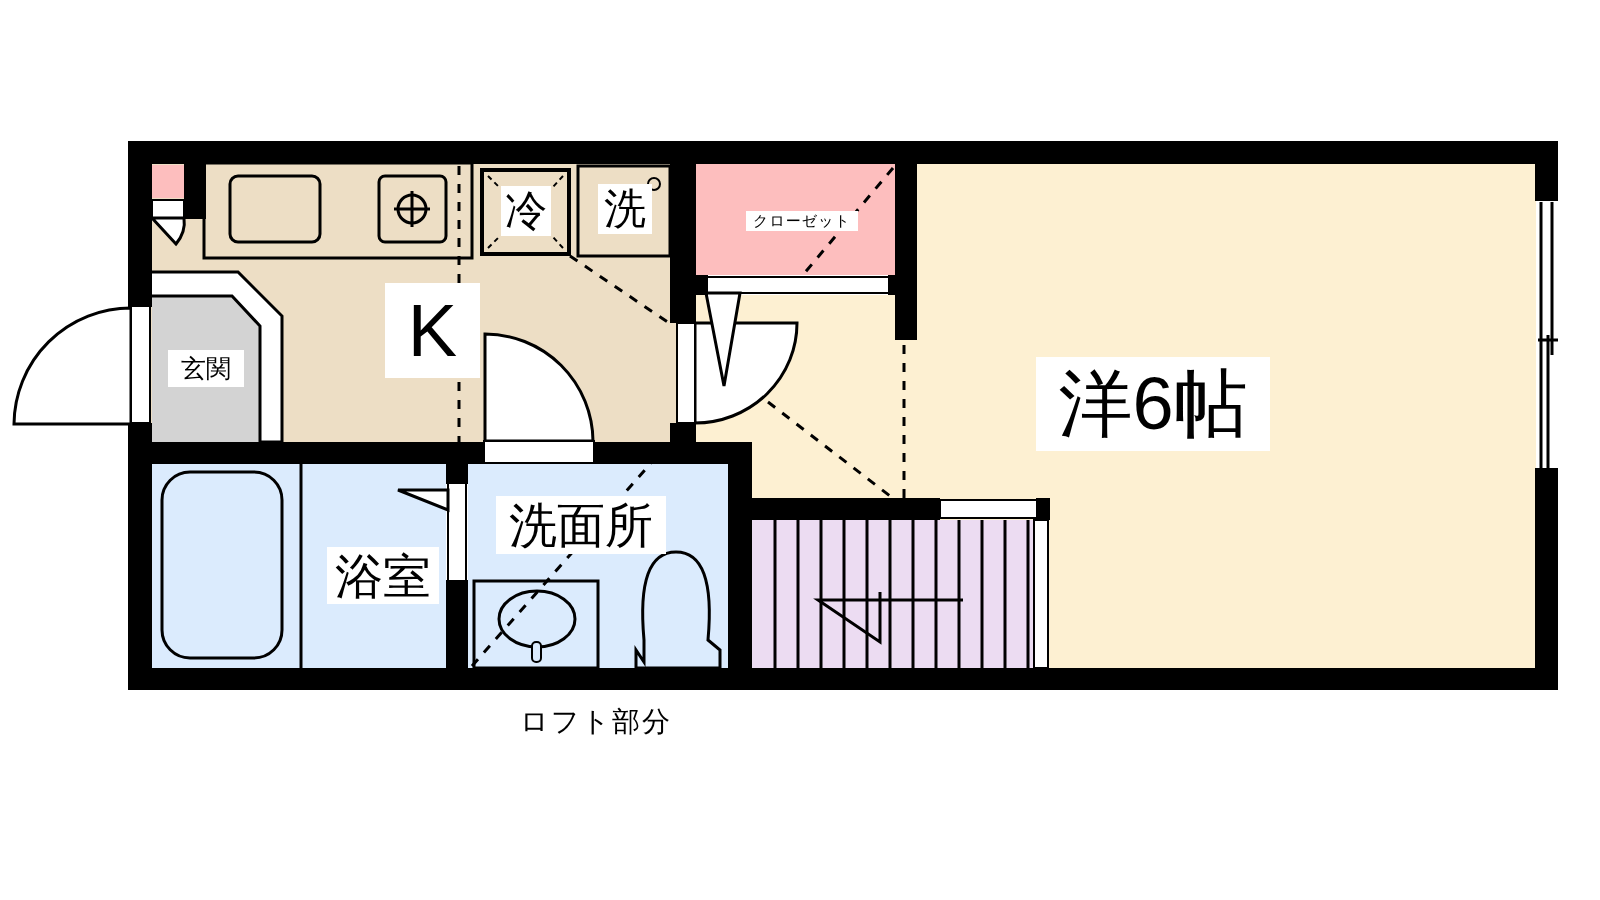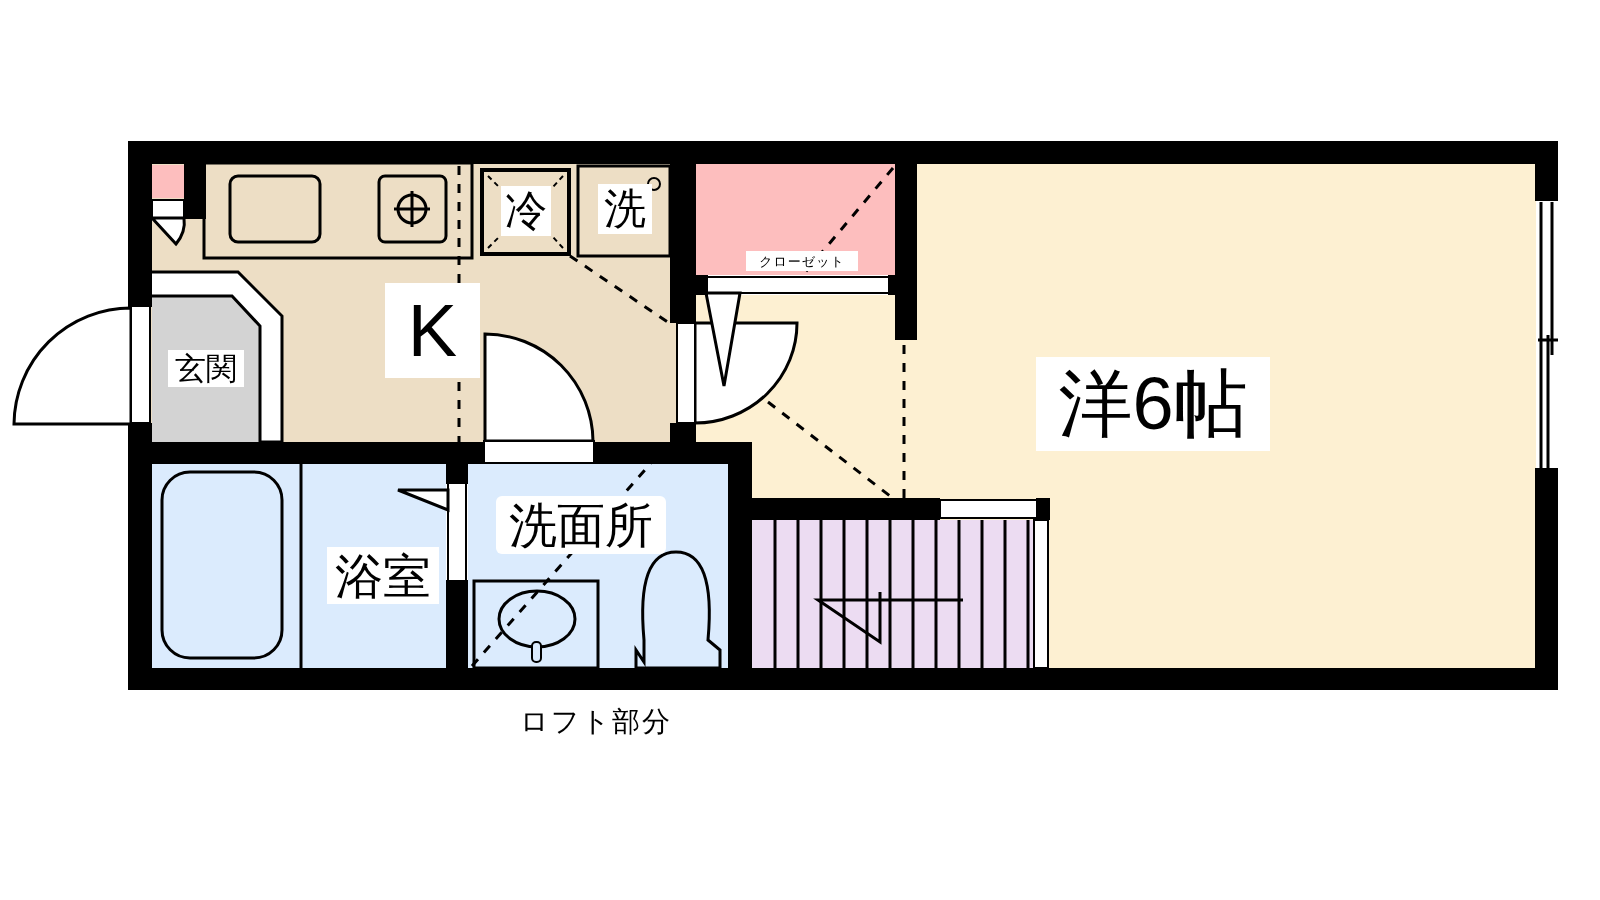--- a/index.html
+++ b/index.html
@@ -117,21 +117,21 @@
 <div class="wall" style="left:888px;top:275px;width:10px;height:20px;"></div>
 <div class="wall" style="left:150px;top:442px;width:334px;height:22px;"></div>
 <div class="wall" style="left:594px;top:442px;width:156px;height:22px;"></div>
 <div class="wall" style="left:728px;top:442px;width:24px;height:240px;"></div>
 <div class="wall" style="left:750px;top:498px;width:190px;height:22px;"></div>
 <div class="wall" style="left:1036px;top:498px;width:14px;height:22px;"></div>
 <div class="wall" style="left:446px;top:462px;width:22px;height:22px;"></div>
 <div class="wall" style="left:446px;top:580px;width:22px;height:90px;"></div>
 
 <div class="label" style="left:385px;top:283px;width:95px;height:95px;font-size:74px;font-family:'Liberation Sans',sans-serif;">K</div>
-<div class="label" style="left:168px;top:350px;width:76px;height:37px;font-size:31px;">玄関</div>
+<div class="label" style="left:168px;top:350px;width:76px;height:37px;font-size:25px;">玄関</div>
 <div class="label" style="left:501px;top:186px;width:50px;height:50px;font-size:42px;">冷</div>
 <div class="label" style="left:598px;top:184px;width:54px;height:50px;font-size:42px;">洗</div>
-<div class="label" style="left:746px;top:211px;width:112px;height:20px;font-size:13px;letter-spacing:1px;margin-top:40px;">クローゼット</div>
+<div class="label" style="left:746px;top:211px;width:112px;height:20px;font-size:15px;letter-spacing:1px;">クローゼット</div>
 <div class="label" style="left:1036px;top:357px;width:234px;height:94px;font-size:74px;font-family:'Liberation Sans',sans-serif;">洋6帖</div>
 <div class="label" style="left:327px;top:547px;width:112px;height:57px;font-size:48px;">浴室</div>
-<div class="label" style="left:496px;top:496px;width:170px;height:58px;font-size:48px;border-radius:6px;">洗面所</div>
+<div class="label" style="left:496px;top:496px;width:170px;height:58px;font-size:48px;">洗面所</div>
 
 <div class="abs" style="left:520px;top:702px;width:200px;height:40px;font-size:28px;line-height:40px;white-space:nowrap;letter-spacing:2px;">ロフト部分</div>
 
 </body></html>

